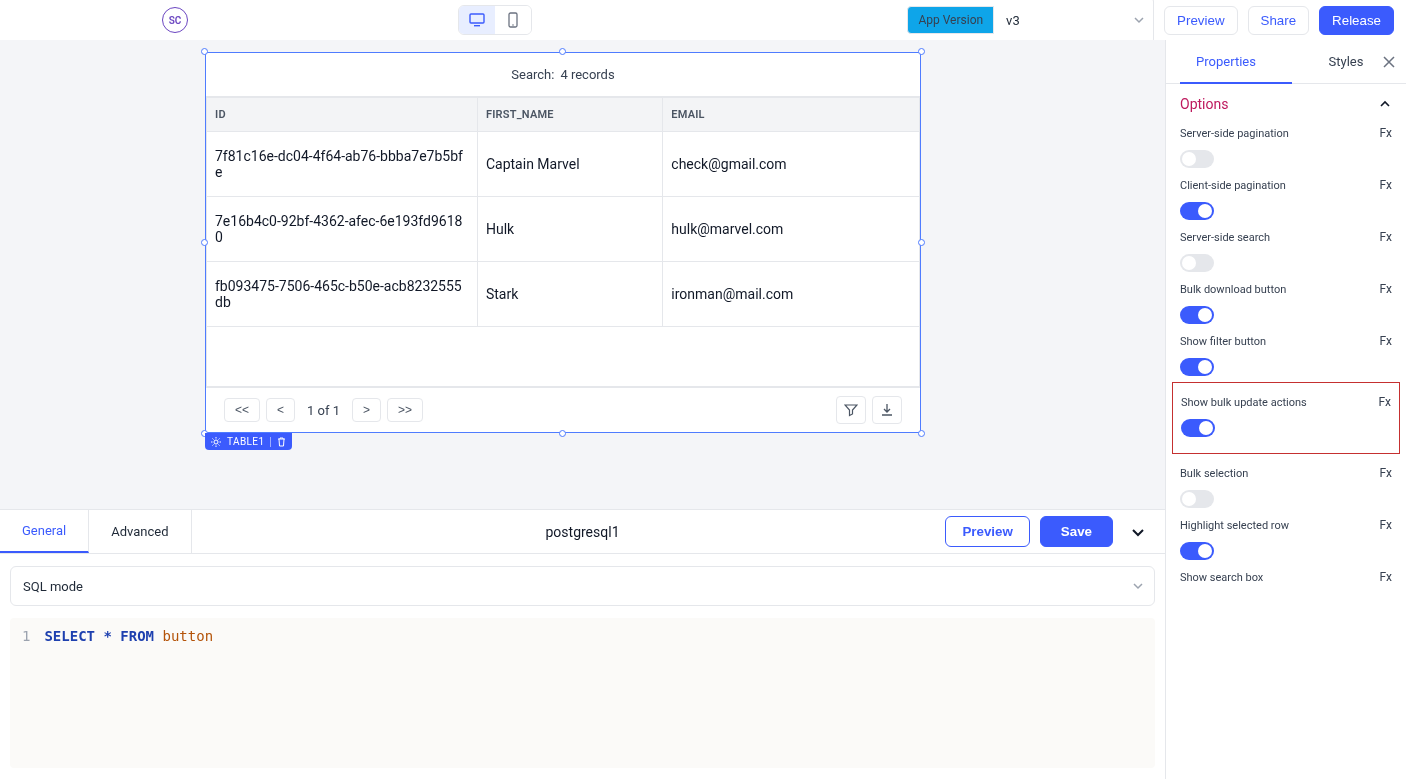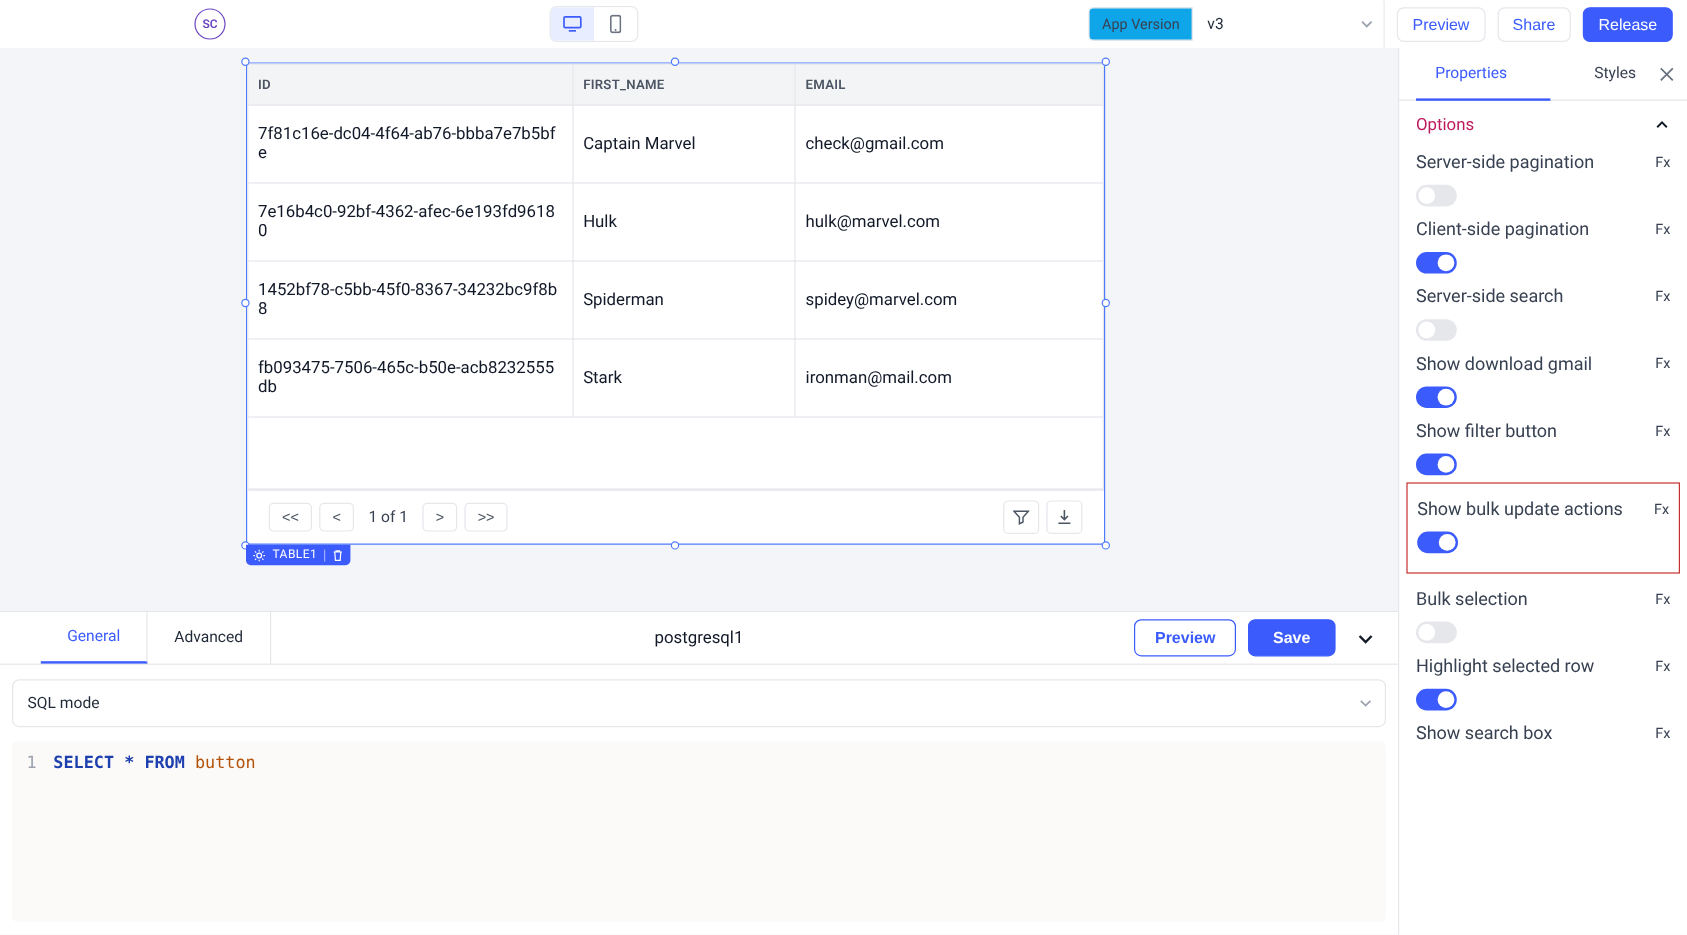--- a/index.html
+++ b/index.html
@@ -46,21 +46,21 @@
   .pg-btn { border:1px solid #e5e7eb; background:#fff; border-radius:4px; padding:4px 10px; color:#4b5563; cursor:pointer; font-size:12px; }
   .pg-info { padding:0 6px; color:#374151; font-size:13px;text-align:right; }
   .footer-spacer { flex:1; }
   .icon-btn { border:1px solid #e5e7eb; background:#fff; border-radius:4px; width:30px; height:28px; display:flex; align-items:center; justify-content:center; cursor:pointer; color:#4b5563; }
 
   .widget-tag { position:absolute; left:0; top:100%; background:#3b5bfd; color:#fff; font-size:10px; padding:3px 6px; display:flex; align-items:center; gap:6px; border-radius:0 0 4px 4px; letter-spacing:0.04em; }
   .widget-tag .div { width:1px; height:10px; background:rgba(255,255,255,0.5);}
 
   
   .query-panel { position:absolute; left:0; right:0; bottom:0; height:270px; background:#fff; border-top:1px solid #e5e7eb; display:flex; flex-direction:column; }
-  .qp-tabs { height:44px; display:flex; align-items:center; border-bottom:1px solid #e5e7eb;padding-left:34px; }
+  .qp-tabs { height:44px; display:flex; align-items:center; border-bottom:1px solid #e5e7eb; }
   .qp-tab { padding:0 22px; height:100%; display:flex; align-items:center; border-right:1px solid #e5e7eb; cursor:pointer; }
   .qp-tab.active { color:#3b5bfd; border-bottom:2px solid #3b5bfd; }
   .qp-title { position:absolute; left:50%; transform:translateX(-50%); font-size:14px; color:#111827; }
   .qp-actions { margin-left:auto; display:flex; align-items:center; gap:10px; padding-right:12px; }
   .btn-outline { border:1px solid #3b5bfd; color:#3b5bfd; background:#fff; padding:7px 16px; border-radius:6px; font-weight:600; cursor:pointer; }
   .btn-fill { border:1px solid #3b5bfd; background:#3b5bfd; color:#fff; padding:7px 20px; border-radius:6px; font-weight:600; cursor:pointer; }
   .collapse-chev { cursor:pointer; padding:4px 6px; }
   .mode-select { margin:12px 10px 0 10px; border:1px solid #e5e7eb; border-radius:6px; height:40px; display:flex; align-items:center; padding:0 12px; position:relative; cursor:pointer; }
   .mode-select .chev { position:absolute; right:10px; color:#9ca3af; }
   .sql-editor { margin:12px 10px 0 10px; background:#fbfaf8; border-radius:4px; padding:10px 12px; font-family: ui-monospace, Menlo, monospace; font-size:14px; display:flex; gap:14px; height:150px; }
@@ -72,21 +72,21 @@
   
   .insp-tabs { height:44px; display:flex; align-items:center; border-bottom:1px solid #e5e7eb; position:relative; }
   .insp-tab { flex:1; text-align:center; cursor:pointer; color:#374151; }
   .insp-tab.active { color:#3b5bfd; }
   .insp-tab.active::after { content:""; position:absolute; left:14px; width:112px; bottom:-1px; height:2px; background:#3b5bfd; }
   .insp-close { position:absolute; right:10px; top:50%; transform:translateY(-50%); cursor:pointer; color:#6b7280; }
   .insp-body { flex:1; overflow-y:auto; padding:6px 0 20px 0; }
   .section-header { display:flex; align-items:center; justify-content:space-between; padding:6px 14px; color:#be185d; font-size:14px; }
   .prop-row { padding:8px 14px 2px 14px; }
   .prop-label-row { display:flex; align-items:center; justify-content:space-between; }
-  .prop-label { color:#374151; font-size:15px; }
+  .prop-label { color:#374151; font-size:11px; }
   .fx { font-size:12px; color:#374151; cursor:pointer; }
   .toggle { margin-top:10px; width:34px; height:18px; border-radius:999px; position:relative; cursor:pointer; }
   .toggle .knob { position:absolute; width:14px; height:14px; background:#fff; border-radius:50%; top:2px; }
   .toggle.on { background:#3b5bfd; }
   .toggle.on .knob { right:2px; }
   .toggle.off { background:#e5e7eb; }
   .toggle.off .knob { left:2px; }
   .highlight-box { border:1px solid #c53030; margin:4px 6px; padding:4px 8px 14px 8px; }
 
   svg { display:block; }
@@ -130,20 +130,24 @@
     <button class="top-btn">Share</button>
     <button class="top-btn primary">Release</button>
   </div>
 
   <div class="body">
 
     <div class="canvas-area">
 
       <div class="widget-wrap">
         <div class="widget">
+          <div class="table-search">
+            <span class="lbl">Search:</span>
+            <span class="count">4 records</span>
+          </div>
 
           <table class="data">
             <thead>
               <tr>
                 <th class="col-id">ID</th>
                 <th class="col-fn">FIRST_NAME</th>
                 <th class="col-em">EMAIL</th>
               </tr>
             </thead>
             <tbody>
@@ -151,25 +155,20 @@
                 <td>7f81c16e-dc04-4f64-ab76-bbba7e7b5bfe</td>
                 <td>Captain Marvel</td>
                 <td>check@gmail.com</td>
               </tr>
               <tr>
                 <td>7e16b4c0-92bf-4362-afec-6e193fd96180</td>
                 <td>Hulk</td>
                 <td>hulk@marvel.com</td>
               </tr>
               <tr>
-                <td>1452bf78-c5bb-45f0-8367-34232bc9f8b8</td>
-                <td>Spiderman</td>
-                <td>spidey@marvel.com</td>
-              </tr>
-              <tr>
                 <td>fb093475-7506-465c-b50e-acb8232555db</td>
                 <td>Stark</td>
                 <td>ironman@mail.com</td>
               </tr>
               <tr class="table-spacer-row">
                   <td colspan="3"></td>
                 </tr>
             </tbody>
           </table>
 
@@ -311,21 +310,21 @@
             <span class="prop-label">Server-side search</span>
             <span class="fx">Fx</span>
           </div>
           <div class="toggle off">
               <div class="knob"></div>
             </div>
         </div>
 
         <div class="prop-row">
           <div class="prop-label-row">
-            <span class="prop-label">Show download gmail</span>
+            <span class="prop-label">Bulk download button</span>
             <span class="fx">Fx</span>
           </div>
           <div class="toggle on">
               <div class="knob"></div>
             </div>
         </div>
 
         <div class="prop-row">
           <div class="prop-label-row">
             <span class="prop-label">Show filter button</span>

